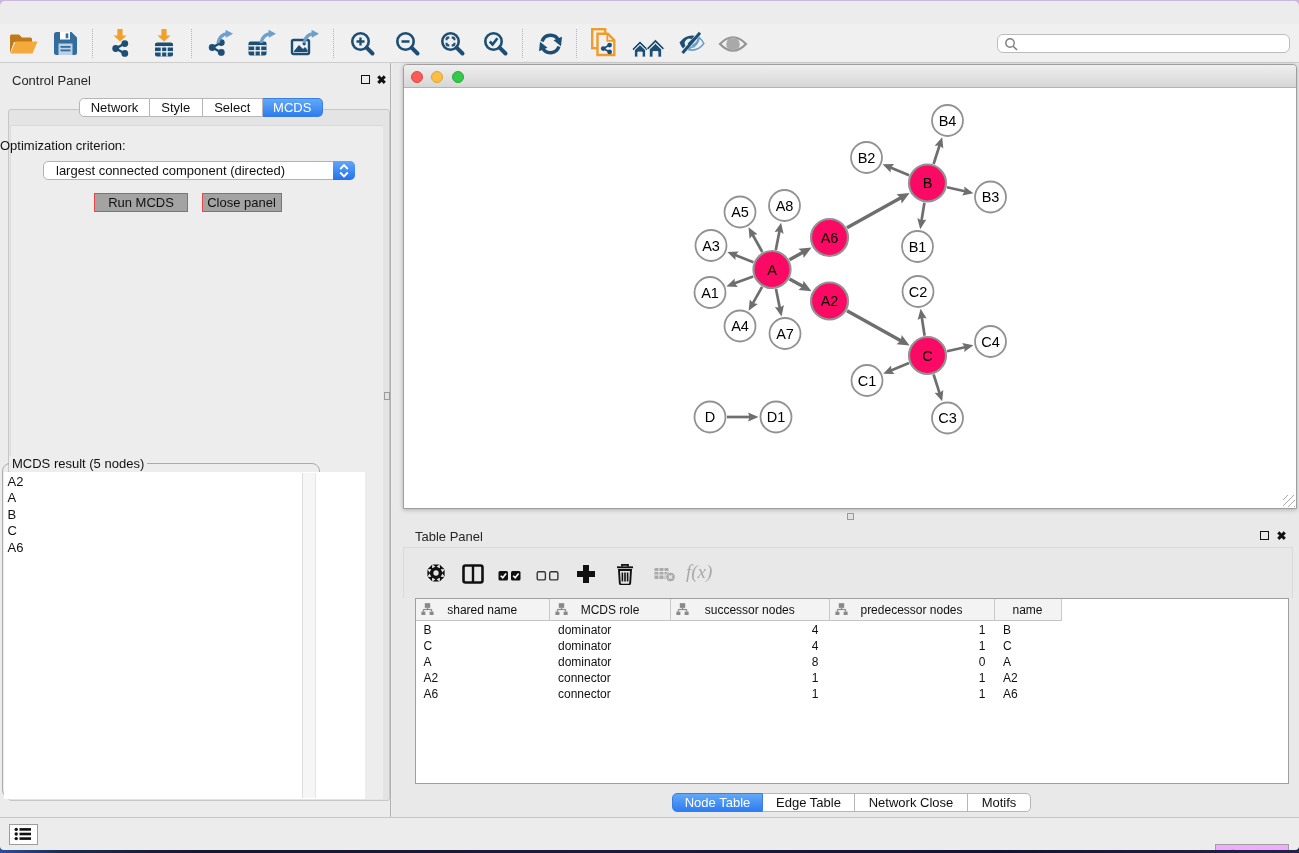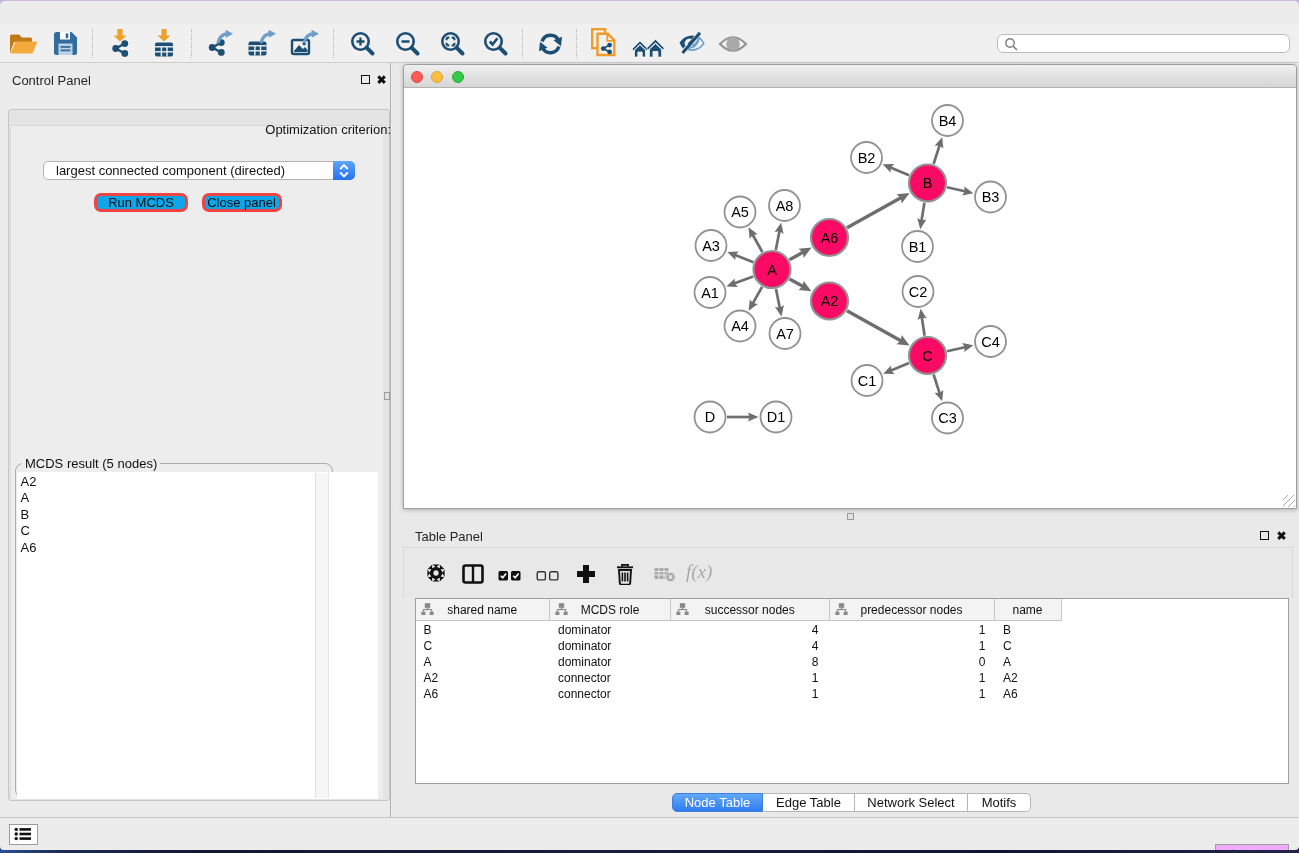--- a/index.html
+++ b/index.html
@@ -22,28 +22,28 @@
 .tabs{position:absolute;display:flex;height:19px;font-size:13px}
 .tab{background:#fff;border:1px solid #b6b6b6;border-left:none;color:#111;
   display:flex;align-items:center;justify-content:center}
 .tab.first{border-left:1px solid #b6b6b6;border-radius:5px 0 0 5px}
 .tab.last{border-radius:0 5px 5px 0}
 .tab.sel{background:linear-gradient(#62a9f8,#2f7cf0);border-color:#3a7ede;color:#fff}
 .cpouter{position:absolute;left:8px;top:46px;width:382px;height:692px;
   border:1px solid #c6c6c6;border-radius:3px;background:#e4e4e4}
 .cpinner{position:absolute;left:10px;top:62px;width:373px;height:674px;background:#ededed;
   border-top:1px solid #d8d8d8;border-left:1px solid #dcdcdc}
-.btn{position:absolute;background:#0ea5e9;border:3px solid #ef4444;border-radius:7px;
+.btn{position:absolute;background:#a3a3a3;border:1px solid #ef4444;border-radius:0;
   font-size:13px;color:#111;display:flex;align-items:center;justify-content:center}
 .combo{position:absolute;left:43px;top:97.5px;width:312px;height:19.5px;background:#fff;
   border:1px solid #b3b3b3;border-radius:5px;font-size:13px;color:#111;line-height:18px;
   padding-left:12px}
 .stepper{position:absolute;right:-1px;top:-1px;width:22px;height:19.5px;border-radius:0 5px 5px 0;
   background:linear-gradient(#60a7f8,#2470ee)}
-.groupbox{position:absolute;left:15px;top:462px;width:318px;height:335px;
+.groupbox{position:absolute;left:2px;top:462px;width:318px;height:335px;
   border:1px solid #ababab;border-radius:8px}
 .glabel{position:absolute;left:6px;top:-8px;background:#ededed;padding:0 3px;font-size:13px;color:#111}
 .glist{position:absolute;left:1px;top:8px;width:360.5px;height:327px;background:#fff;
   font-size:13px;color:#111;line-height:16.4px;padding:2px 0 0 3.5px}
 .gscroll{position:absolute;right:3px;top:9px;width:14px;height:325px;background:#f6f6f6;
   border-left:1px solid #dedede;border-right:1px solid #e6e6e6}
 .netwin{position:absolute;left:403px;top:63px;width:894px;height:445px;background:#fff;
   border:1px solid #9e9e9e;border-radius:4px 4px 0 0;
   box-shadow:0 1px 4px rgba(0,0,0,0.25)}
 .nettb{position:absolute;left:0;top:0;width:100%;height:23px;
@@ -221,21 +221,27 @@
           <line x1="9.2" y1="9.2" x2="13" y2="13" stroke="#7d7d7d" stroke-width="1.6"></line>
         </svg></div>
 </div>
 <div class="abs" style="left:0;top:62px;width:1299px;height:754px">
 <div class="abs" style="left:0;top:0;width:391px;height:754px;background:#ececec;border-right:1px solid #b1b1b1">
 <div class="phdr abs" style="left:12px;top:10px">Control Panel</div>
 <div class="fico" style="left:360.5px;top:11.5px"></div>
 <div class="xico" style="left:376.5px;top:9.5px">✖</div>
 <div class="cpouter"></div>
         <div class="cpinner"></div>
-<div class="abs" style="left:0;top:59px;width:391px;text-align:right;font-size:13px;color:#111">Optimization criterion:</div>
+<div class="tabs" style="left:79px;top:35px">
+          <div class="tab first" style="width:71px">Network</div>
+          <div class="tab" style="width:52.5px">Style</div>
+          <div class="tab" style="width:60.5px">Select</div>
+          <div class="tab sel last" style="width:59.5px">MCDS</div>
+        </div>
+<div class="abs" style="left:0;top:75px;width:391px;text-align:left;font-size:13px;color:#111">Optimization criterion:</div>
 <div class="combo">largest connected component (directed)<div class="stepper"><svg width="22" height="19.5" viewBox="0 0 22 19.5">
               <path d="M7.2 8 L11 4.2 L14.8 8" fill="none" stroke="#fff" stroke-width="1.9"></path>
               <path d="M7.2 11.5 L11 15.3 L14.8 11.5" fill="none" stroke="#fff" stroke-width="1.9"></path>
             </svg></div></div>
 <div class="btn" style="left:94px;top:130px;width:94px;height:19px">Run MCDS</div>
 <div class="btn" style="left:201.5px;top:130px;width:80px;height:19px">Close panel</div>
 <div class="groupbox" style="top:400px">
           <div class="glabel">MCDS result (5 nodes)</div>
           <div class="glist">A2<br>A<br>B<br>C<br>A6</div>
           <div class="gscroll"></div>
@@ -466,21 +472,21 @@
 <div class="trow" style="left:587.5px;top:70.5px">A2</div>
 <div class="trow" style="left:8px;top:86.5px">A6</div>
 <div class="trow" style="left:142.5px;top:86.5px">connector</div>
 <div class="trow" style="left:255px;top:86.5px;width:148px;text-align:right">1</div>
 <div class="trow" style="left:414px;top:86.5px;width:156px;text-align:right">1</div>
 <div class="trow" style="left:587.5px;top:86.5px">A6</div>
 </div>
 <div class="tabs btabs">
       <div class="tab first sel" style="width:91px;border-radius:5px 0 0 5px">Node Table</div>
       <div class="tab" style="width:92px">Edge Table</div>
-      <div class="tab" style="width:113px">Network Select</div>
+      <div class="tab" style="width:113px">Network Close</div>
       <div class="tab last" style="width:63px">Motifs</div>
     </div>
 <div class="statussep" style="top:816px"></div>
 <div class="listbtn">
       <svg width="18" height="14" viewBox="0 0 18 14">
         <g fill="#111">
           <circle cx="2.2" cy="2.4" r="1.7"></circle>
           <circle cx="2.2" cy="7" r="1.7"></circle>
           <circle cx="2.2" cy="11.6" r="1.7"></circle>
           <rect x="5.5" y="1.1" width="11.5" height="2.6"></rect>

